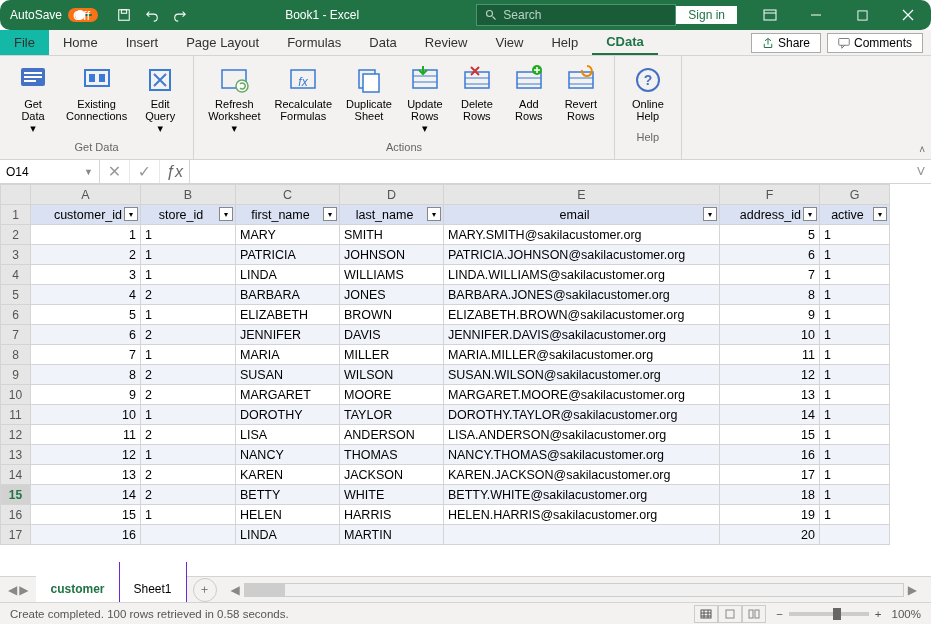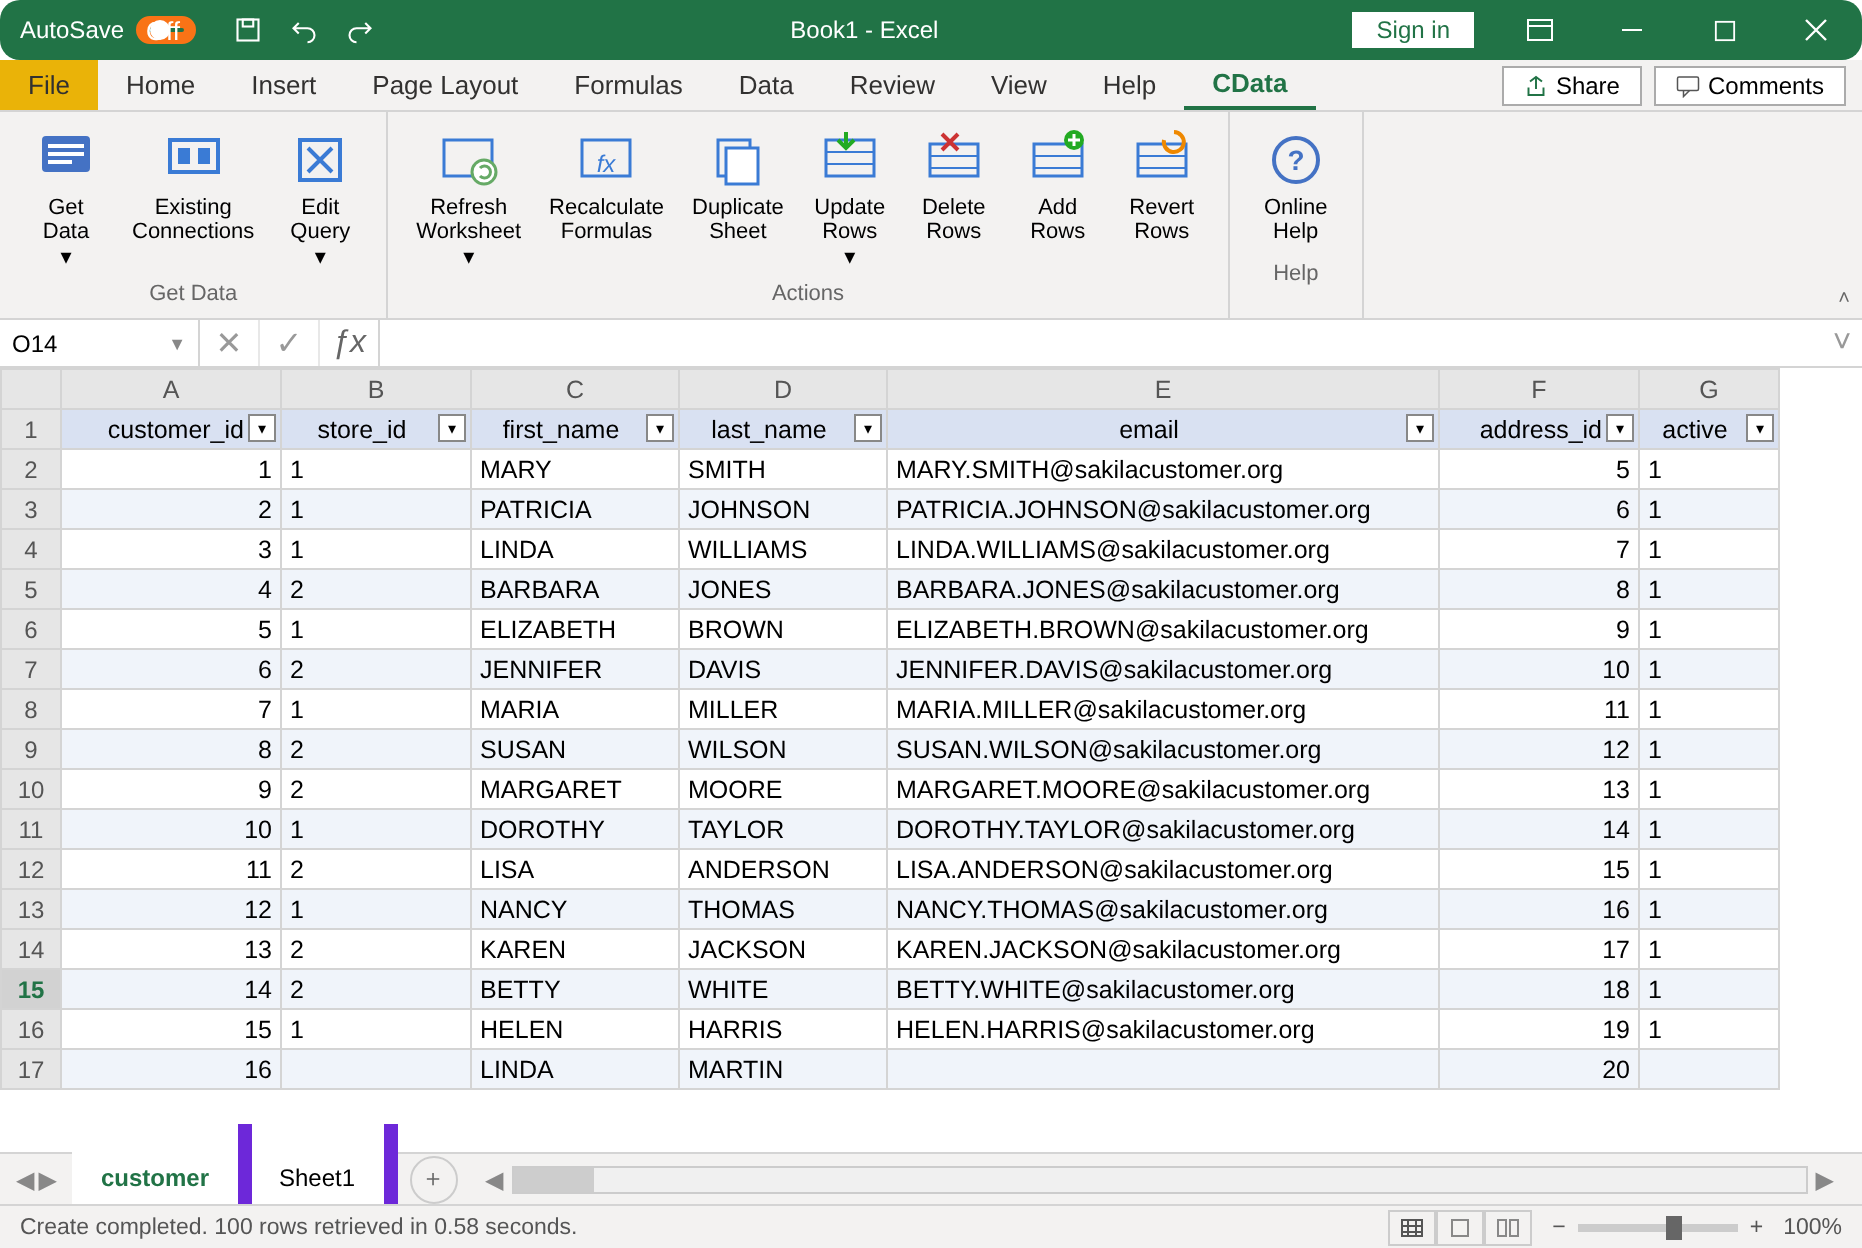--- a/index.html
+++ b/index.html
@@ -40,21 +40,21 @@
 .gridtable th { background:#e6e6e6; border:1px solid #d4d4d4; font-weight:normal; color:#555; }
 .gridtable .colhdr { height:20px; text-align:center; }
 .gridtable .rowhdr { background:#e6e6e6; width:30px; text-align:center; color:#555; border:1px solid #d4d4d4; font-size:12px; }
 .gridtable td { border:1px solid #d4d4d4; padding:1px 4px; height:20px; white-space:nowrap; overflow:hidden; }
 .gridtable tr.hdrrow td { background:#d9e1f2; position:relative; }
 .gridtable tr.datarow.alt td { background:#f0f4fa; }
 .gridtable td.num { text-align:right; }
 .filterbtn { position:absolute; right:2px; top:2px; width:14px; height:14px; border:1px solid #888; background:#fff; display:flex; align-items:center; justify-content:center; font-size:8px; }
 .sheettabs { height:26px; display:flex; align-items:center; border-top:1px solid #d4d4d4; background:#f3f2f1; font-size:12px; }
 .sheetnav { display:flex; gap:2px; padding:0 8px; color:#888; }
-.sheettab { padding:20px 14px; border-right:7px solid #6d28d9; background:#fff; }
+.sheettab { padding:20px 14px; border-right:1px solid #6d28d9; background:#fff; }
 .sheettab.active { border-bottom:2px solid #217346; color:#217346; font-weight:600; }
 .addsheet { width:24px; height:24px; border:1px solid #ccc; border-radius:50%; display:flex; align-items:center; justify-content:center; margin-left:6px; color:#666; }
 .hscroll { flex:1; margin:0 10px; display:flex; align-items:center; }
 .hscroll .track { flex:1; height:14px; border:1px solid #ccc; background:#f0f0f0; position:relative; }
 .hscroll .thumb { position:absolute; left:0; width:40px; height:100%; background:#cdcdcd; }
 .statusbar { height:22px; background:#f3f2f1; border-top:1px solid #d4d4d4; display:flex; align-items:center; font-size:11.5px; color:#555; padding:0 10px; }
 .statusbar .right { margin-left:auto; display:flex; align-items:center; gap:10px; }
 .viewbtns { display:flex; }
 .viewbtn { width:24px; height:18px; border:1px solid #ccc; display:flex; align-items:center; justify-content:center; font-size:10px; }
 .zoomslider { display:flex; align-items:center; gap:6px; }
@@ -89,20 +89,29 @@
           </svg>
         </div>
       <div class="ticon">
           <svg width="14" height="14" viewBox="0 0 16 16" fill="none" stroke="#fff" stroke-width="1.2">
             <path d="M11 4 L14 7 L11 10 M14 7 H6 A4 4 0 0 0 6 15"></path>
           </svg>
         </div>
     </div>
   </div>
   <div class="center">Book1 - Excel</div>
+  <div class="searchbox">
+    <span>
+        <svg width="12" height="12" viewBox="0 0 16 16" fill="none" stroke="#b8d4c5" stroke-width="1.5">
+          <circle cx="6" cy="6" r="4"></circle>
+          <path d="M10 10 L14 14"></path>
+        </svg>
+      </span>
+    <span>Search</span>
+  </div>
   <div class="right">
     <div class="signin">Sign in</div>
     <div class="winbtn">
         <svg width="14" height="12" viewBox="0 0 14 12" fill="none" stroke="#fff">
           <rect x="1" y="1" width="12" height="10"></rect>
           <path d="M1 4 H13"></path>
         </svg>
       </div>
     <div class="winbtn">
         <svg width="12" height="12" viewBox="0 0 12 12" stroke="#fff">
@@ -116,21 +125,21 @@
       </div>
     <div class="winbtn close">
         <svg width="12" height="12" viewBox="0 0 12 12" stroke="#fff" stroke-width="1.2">
           <path d="M1 1 L11 11 M11 1 L1 11"></path>
         </svg>
       </div>
   </div>
 </div>
 
 <div class="tabbar">
-  <div class="tab" style="background:#eab308;">File</div>
+  <div class="tab" style="background:#14b8a6;">File</div>
   <div id="tabs-host" style="display: flex;">
       <div class="tab">Home</div>
       <div class="tab">Insert</div>
       <div class="tab">Page Layout</div>
       <div class="tab">Formulas</div>
       <div class="tab">Data</div>
       <div class="tab">Review</div>
       <div class="tab">View</div>
       <div class="tab">Help</div>
       <div class="tab active">CData</div>

